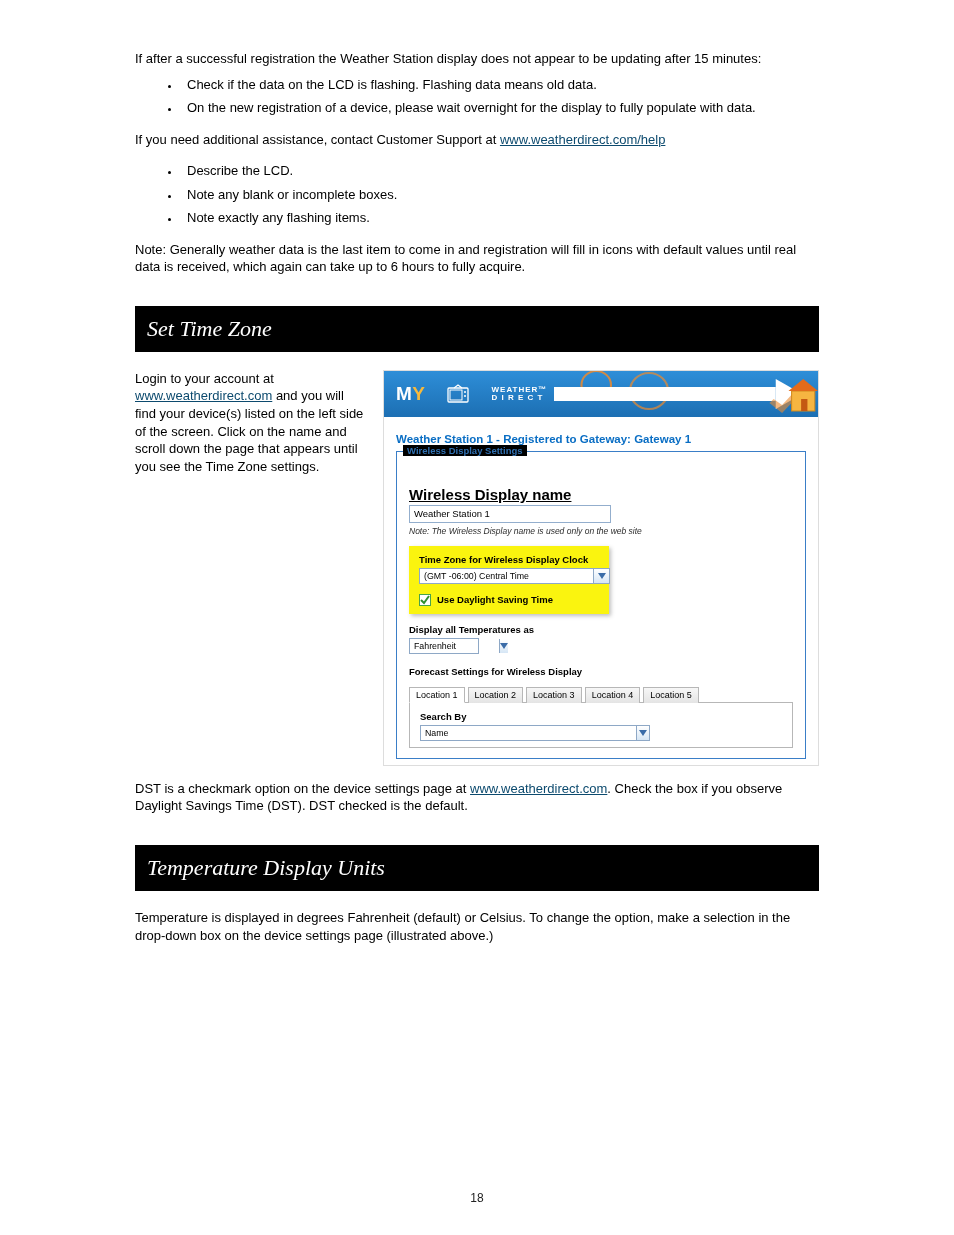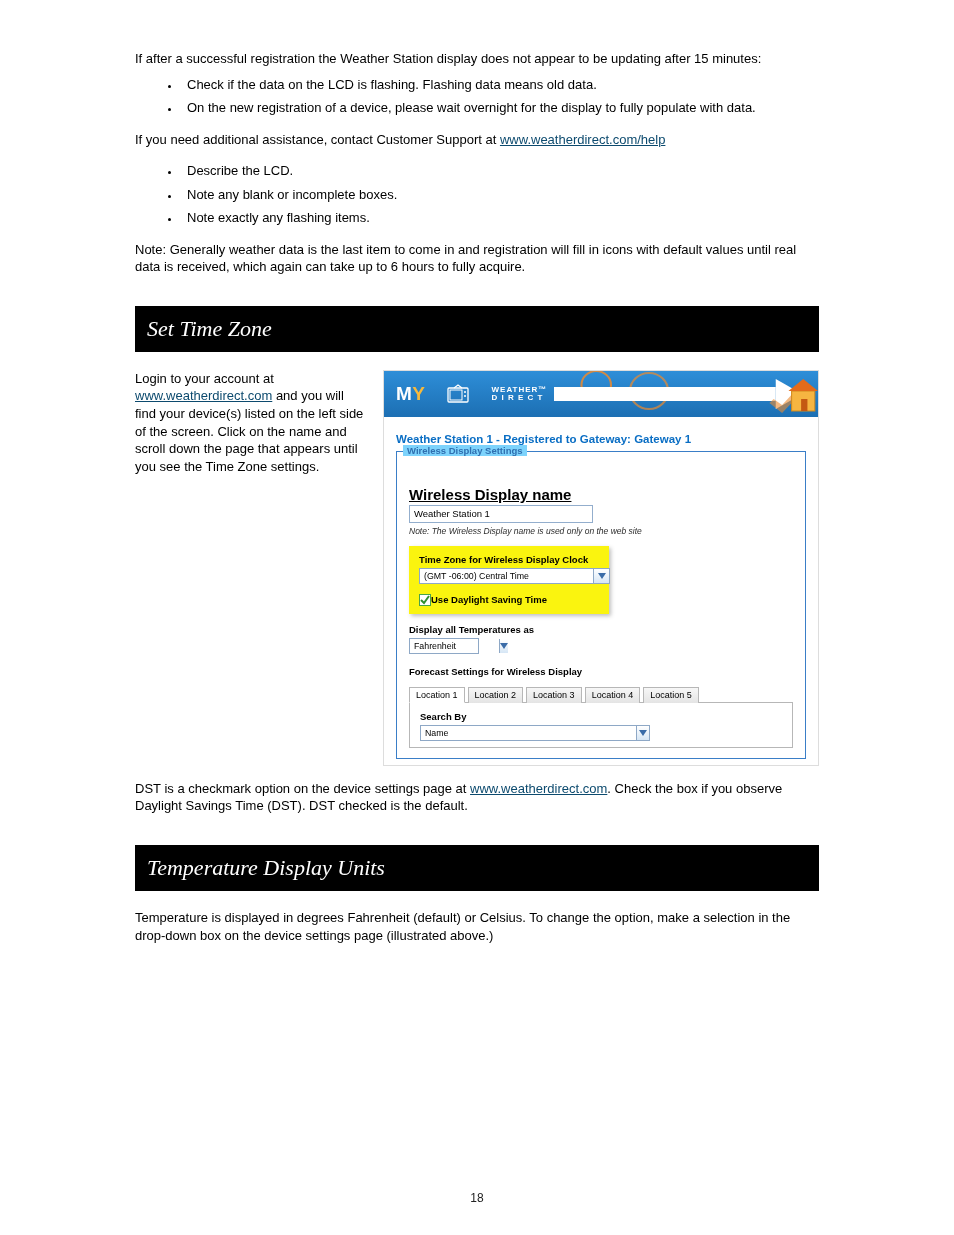--- a/index.html
+++ b/index.html
@@ -72,26 +72,26 @@
   .shot-title {
     color: #0a6ec4; font-weight: 700; font-size: 11.5px; margin: 6px 0 6px 0;
   }
   .fieldset {
     border: 1px solid #3a7ec7;
     position: relative;
     padding: 14px 12px 10px 12px;
   }
   .fieldset-legend {
     position: absolute; top: -7px; left: 6px;
-    background: #7dd3fc; color: #2f6fb0;
+    background: #000000; color: #2f6fb0;
     font-size: 9.5px; font-weight: 700; padding: 0 4px;
   }
   .field-label { font-weight: 700; font-size: 15px; margin-top: 20px; text-decoration: underline; }
   .text-input {
-    width: 184px; height: 18px;
+    width: 202px; height: 18px;
     border: 1px solid #93aecd;
     font-size: 9.5px; padding: 1px 4px;
     display: block; margin-top: 2px;
   }
   .small-note { font-style: italic; color: #2c2c2c; font-size: 8.5px; margin: 3px 0 10px 0; }
 
   .highlight-box {
     background: #faf40f;
     box-shadow: 2px 2px 4px rgba(0,0,0,.25);
     padding: 8px 10px;
@@ -105,21 +105,21 @@
     font-size: 8.8px; height: 16px; margin-top: 3px;
     padding-left: 4px;
     gap: 43px;
   }
   .select-box .sb-text { width: 126px; }
   .select-box .sb-arrow {
     width: 16px; height: 14px; border-left: 1px solid #8ea8c6;
     display: flex; align-items: center; justify-content: center;
     background: linear-gradient(#fff,#d6e6f5);
   }
-  .cb-row { display: flex; align-items: center; gap: 0; margin-top: 10px; }
+  .cb-row { display: flex; align-items: center; gap: 6px; margin-top: 10px; }
   .cb {
     width: 12px; height: 12px; border: 1px solid #4aa34a; background: #fff;
     display: inline-flex; align-items: center; justify-content: center;
   }
   .cb svg { display: block; }
   .cb-label { font-weight: 700; font-size: 9.5px; }
 
   .section-label { font-weight: 700; font-size: 9.5px; margin-top: 6px; }
   .temp-select { width: 70px; }
   .temp-select .sb-text { width: 46px; }

